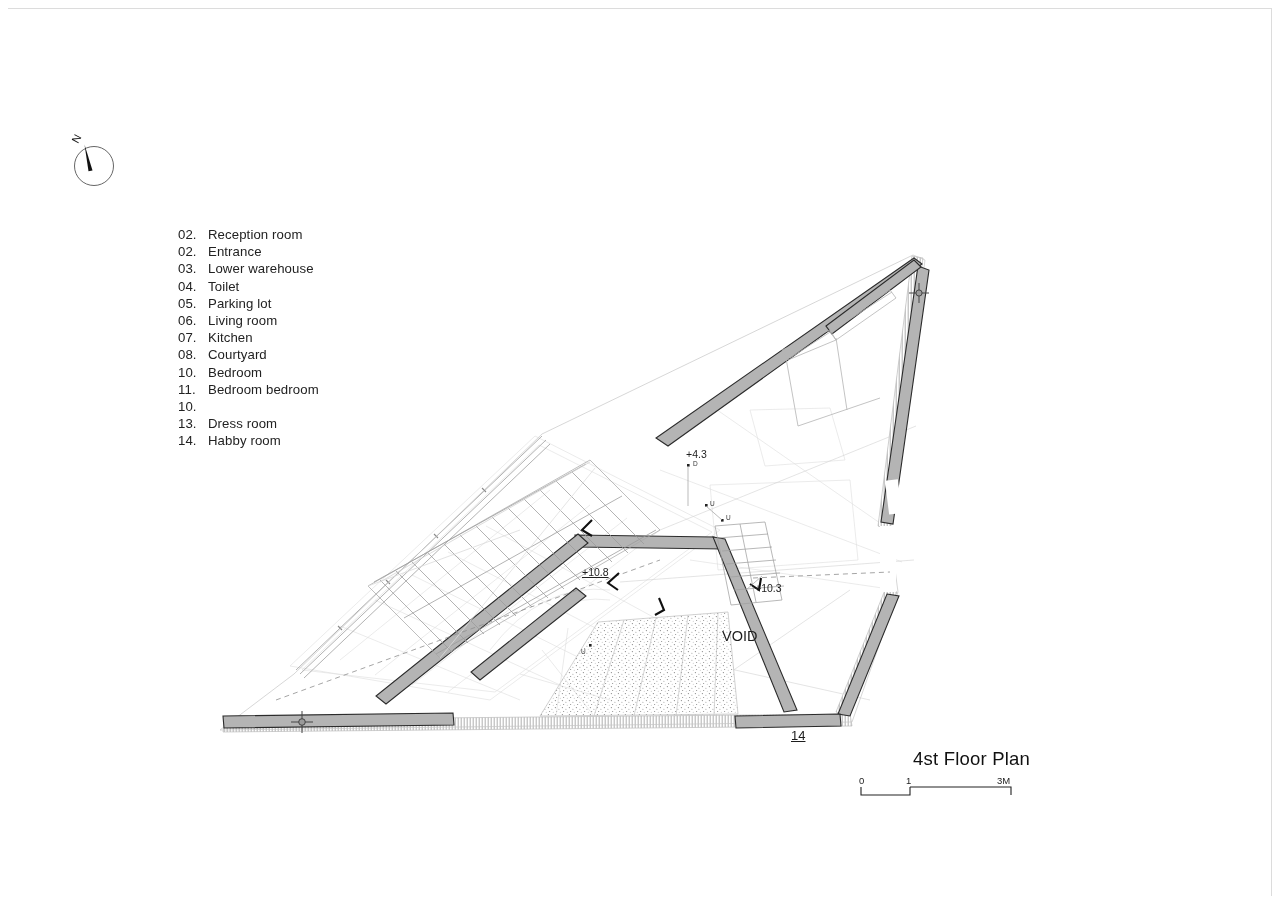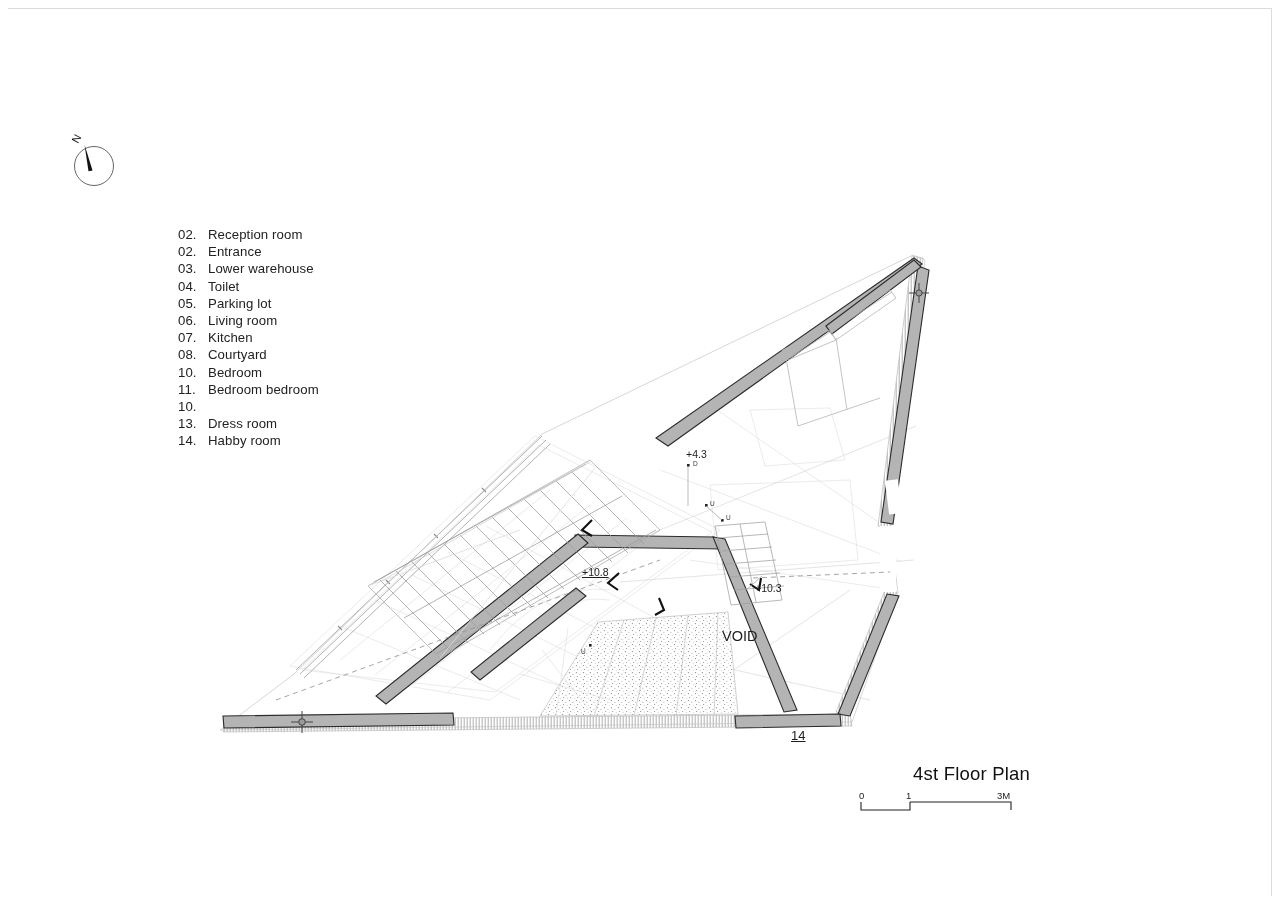--- a/index.html
+++ b/index.html
@@ -83,21 +83,20 @@
   .lbl-elev   { font-size: 10.5px; }
   .lbl-room   { font-size: 13px; text-decoration: underline; }
   .lbl-void   { font-size: 14.5px; }
   .lbl-ud     { font-size: 6.5px; color: #333; }
   
   #titleblock {
     position: absolute;
     left: 855px;
     top: 748px;
     width: 175px;
-    margin-top: 15px;
   }
   #plan-title {
     font-size: 18.5px;
     color: #111111;
     text-align: right;
     letter-spacing: 0.2px;
     margin-bottom: 5px;
   }
   #scalebar {
     position: relative;

